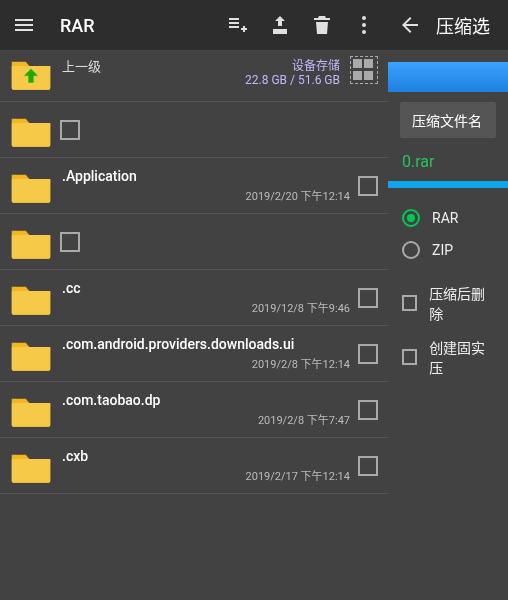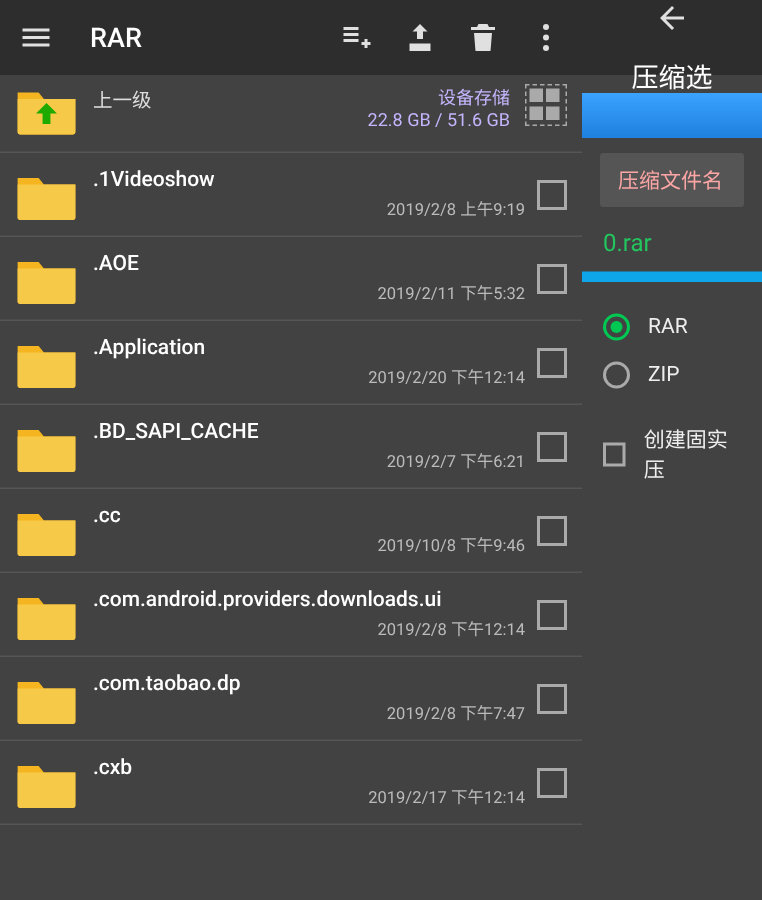--- a/index.html
+++ b/index.html
@@ -41,21 +41,20 @@
 }
 .tb-icon { width: 24px; height: 24px; display: flex; align-items: center; justify-content: center; cursor: pointer; }
 .tb-icon svg { fill: #e0e0e0; }
 .toolbar-right {
   height: 50px;
   background: #2d2d2d;
   display: flex;
   align-items: center;
   padding: 0 10px;
   gap: 14px;
-  flex-direction: column;
 }
 .toolbar-right .rtitle { color: #fff; font-size: 18px; }
 .storage-row {
   display: flex;
   align-items: flex-start;
   padding: 6px 10px;
   height: 52px;
   border-bottom: 1px solid #555;
 }
 .folder-icon {
@@ -84,21 +83,21 @@
   flex-shrink: 0;
 }
 .up-label { font-size: 13px; color: #ddd; margin-left: 10px; }
 .blue-bar {
   height: 30px;
   background: linear-gradient(180deg, #3aa2ff 0%, #1e80e0 100%);
   margin: 12px 0 10px 0;
 }
 .sec-button {
   background: #555;
-  color: #fca5a5;
+  color: #ffffff;
   padding: 8px 12px;
   font-size: 14px;
   margin: 0 12px 14px 12px;
   border-radius: 2px;
   cursor: pointer;
 }
 .archive-name {
   color: #22c55e;
   font-size: 16px;
   padding: 0 14px 10px 14px;
@@ -179,67 +178,48 @@
         <span></span>
     </div>
   </div>
 
   <div class="list" id="file-list">
       <div class="row">
         <div class="folder-icon"><svg viewBox="0 0 48 38">
             <path fill="#f5b521" d="M2 6h16l4 5h24v25a2 2 0 0 1-2 2H4a2 2 0 0 1-2-2V6z"></path>
             <path fill="#f7c948" d="M2 11h44v25a2 2 0 0 1-2 2H4a2 2 0 0 1-2-2V11z"></path>
           </svg></div>
-        <div class="info">
-          <div class="name">.1Videoshow</div>
-          <div class="date">2019/2/8 上午9:19</div>
-        </div>
-        <div class="checkbox"></div>
-      </div>
-      <div class="row">
-        <div class="folder-icon"><svg viewBox="0 0 48 38">
-            <path fill="#f5b521" d="M2 6h16l4 5h24v25a2 2 0 0 1-2 2H4a2 2 0 0 1-2-2V6z"></path>
-            <path fill="#f7c948" d="M2 11h44v25a2 2 0 0 1-2 2H4a2 2 0 0 1-2-2V11z"></path>
-          </svg></div>
-        <div class="info">
-          <div class="name">.AOE</div>
-          <div class="date">2019/2/11 下午5:32</div>
-        </div>
         <div class="checkbox"></div>
       </div>
       <div class="row">
         <div class="folder-icon"><svg viewBox="0 0 48 38">
             <path fill="#f5b521" d="M2 6h16l4 5h24v25a2 2 0 0 1-2 2H4a2 2 0 0 1-2-2V6z"></path>
             <path fill="#f7c948" d="M2 11h44v25a2 2 0 0 1-2 2H4a2 2 0 0 1-2-2V11z"></path>
           </svg></div>
         <div class="info">
           <div class="name">.Application</div>
           <div class="date">2019/2/20 下午12:14</div>
         </div>
         <div class="checkbox"></div>
       </div>
       <div class="row">
         <div class="folder-icon"><svg viewBox="0 0 48 38">
             <path fill="#f5b521" d="M2 6h16l4 5h24v25a2 2 0 0 1-2 2H4a2 2 0 0 1-2-2V6z"></path>
             <path fill="#f7c948" d="M2 11h44v25a2 2 0 0 1-2 2H4a2 2 0 0 1-2-2V11z"></path>
           </svg></div>
-        <div class="info">
-          <div class="name">.BD_SAPI_CACHE</div>
-          <div class="date">2019/2/7 下午6:21</div>
-        </div>
         <div class="checkbox"></div>
       </div>
       <div class="row">
         <div class="folder-icon"><svg viewBox="0 0 48 38">
             <path fill="#f5b521" d="M2 6h16l4 5h24v25a2 2 0 0 1-2 2H4a2 2 0 0 1-2-2V6z"></path>
             <path fill="#f7c948" d="M2 11h44v25a2 2 0 0 1-2 2H4a2 2 0 0 1-2-2V11z"></path>
           </svg></div>
         <div class="info">
           <div class="name">.cc</div>
-          <div class="date">2019/10/8 下午9:46</div>
+          <div class="date">2019/12/8 下午9:46</div>
         </div>
         <div class="checkbox"></div>
       </div>
       <div class="row">
         <div class="folder-icon"><svg viewBox="0 0 48 38">
             <path fill="#f5b521" d="M2 6h16l4 5h24v25a2 2 0 0 1-2 2H4a2 2 0 0 1-2-2V6z"></path>
             <path fill="#f7c948" d="M2 11h44v25a2 2 0 0 1-2 2H4a2 2 0 0 1-2-2V11z"></path>
           </svg></div>
         <div class="info">
           <div class="name">.com.android.providers.downloads.ui</div>
@@ -292,17 +272,21 @@
         </div>
         <div class="radio-row">
           <div class="radio"></div>
           <div class="radio-label">ZIP</div>
         </div>
       </div>
     <div style="height:10px"></div>
     <div id="options">
         <div class="check-row">
           <div class="check"></div>
+          <div class="check-label">压缩后删除</div>
+        </div>
+        <div class="check-row">
+          <div class="check"></div>
           <div class="check-label">创建固实压</div>
         </div>
       </div>
   </div>
 </div>
 
 </body></html>

